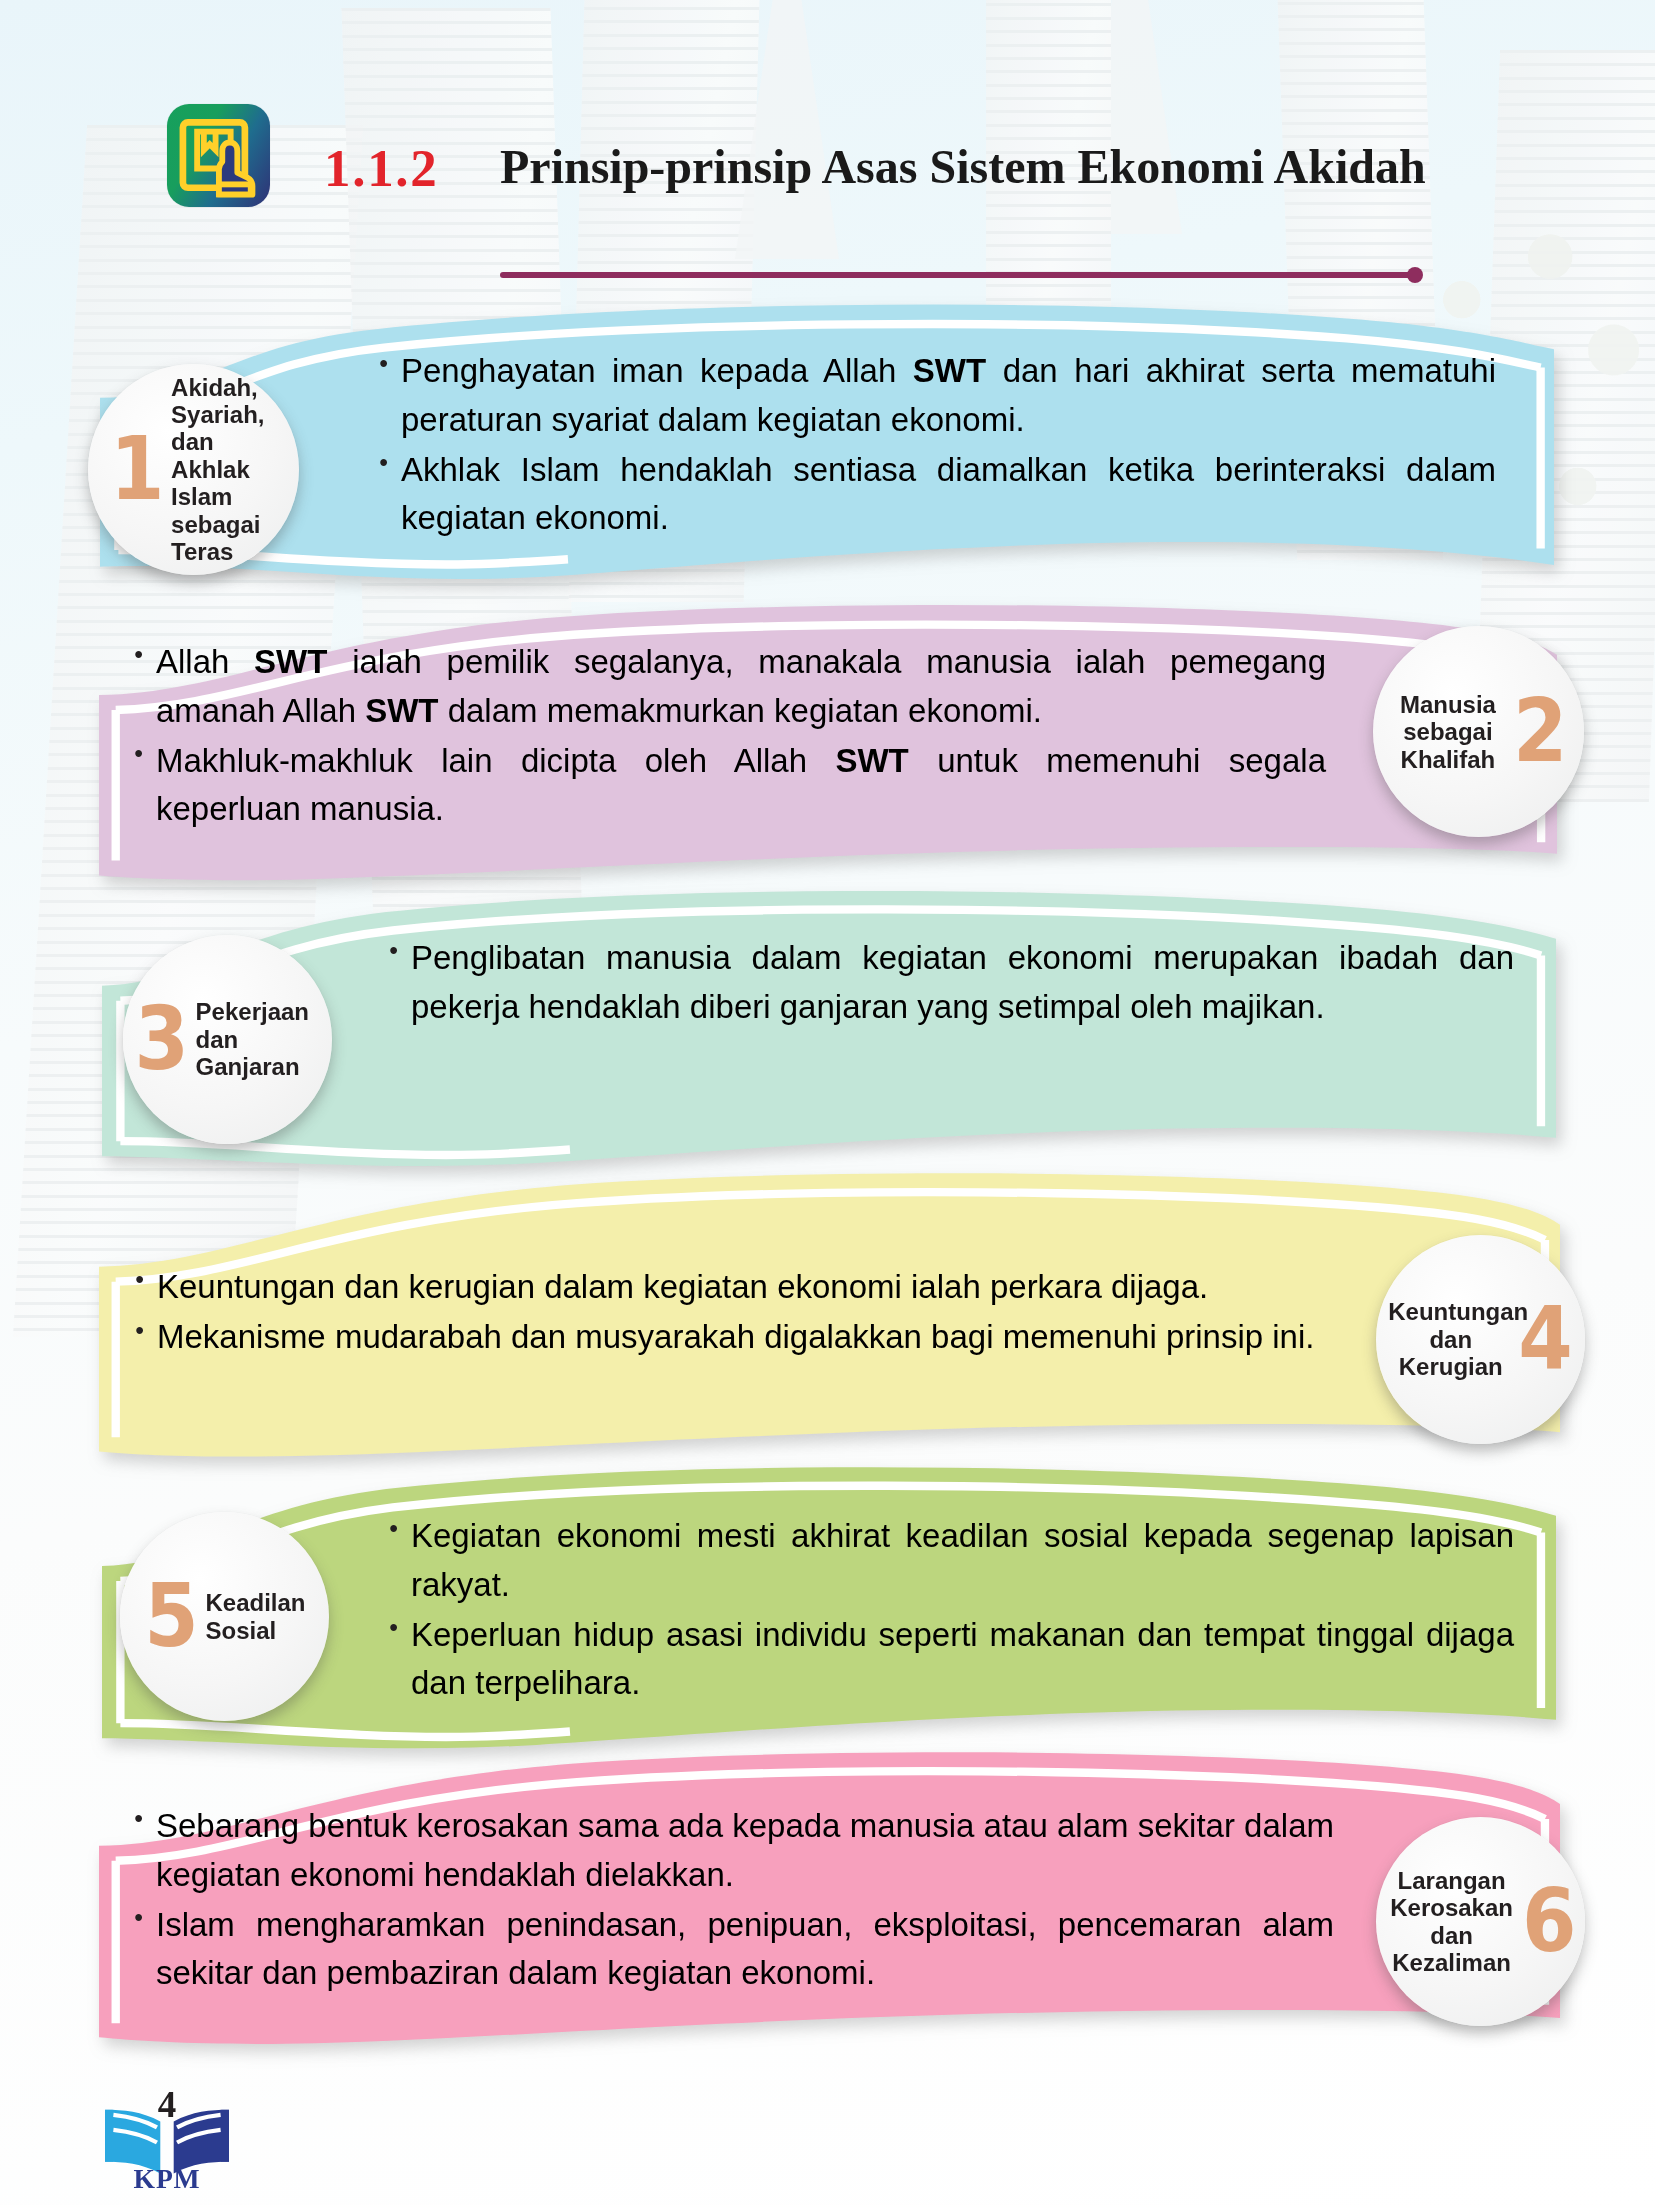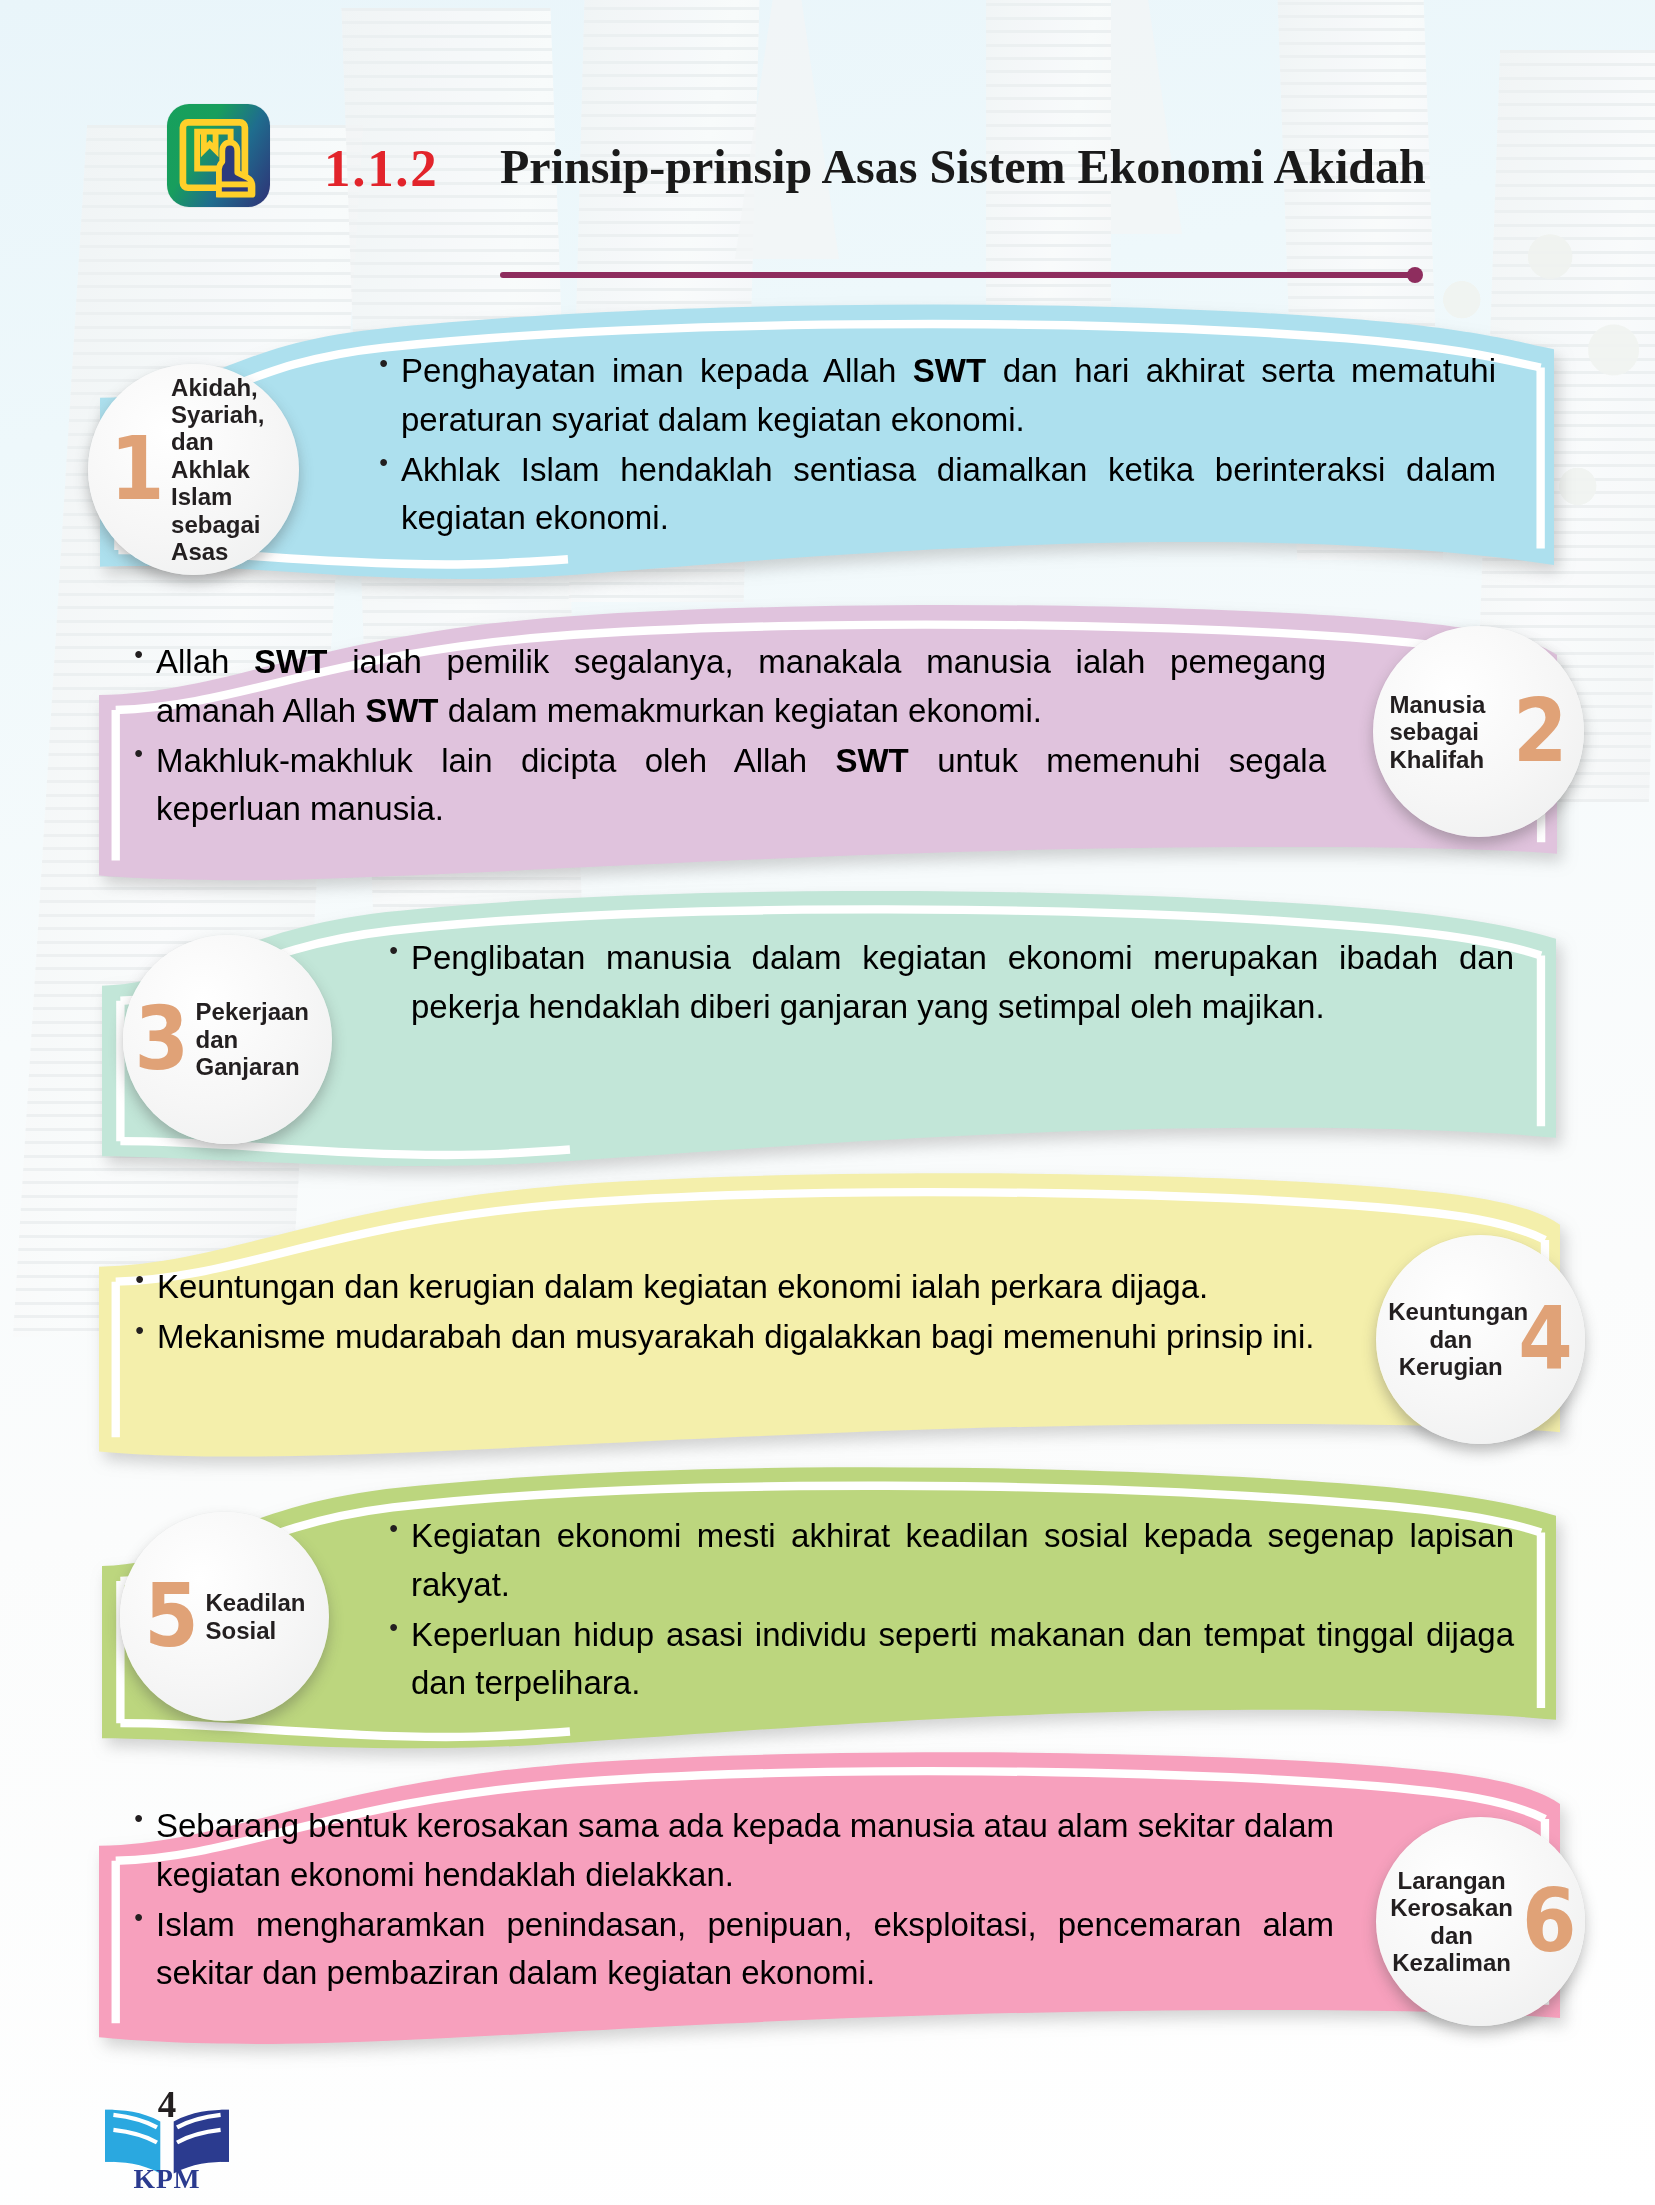--- a/index.html
+++ b/index.html
@@ -492,42 +492,42 @@
       </svg>
     </div>
     <div class="body" style="left:276px;top:48px;width:1120px;">
       <ul class="bullets">
         <li>Penghayatan iman kepada Allah <b>SWT</b> dan hari akhirat serta mematuhi peraturan syariat dalam kegiatan ekonomi.</li>
         <li>Akhlak Islam hendaklah sentiasa diamalkan ketika berinteraksi dalam kegiatan ekonomi.</li>
       </ul>
     </div>
     <div class="badge" style="left:-12.5px;top:65px;width:211px;height:211px;">
       <div class="num" style="margin-right:6.7px;">1</div>
-      <div class="lbl" style="width:105px;">Akidah, Syariah, dan Akhlak Islam sebagai Asas</div>
+      <div class="lbl" style="width:105px;">Akidah, Syariah, dan Akhlak Islam sebagai Teras</div>
     </div>
   </div>
 
   <div class="band" style="left:99px;top:603px;width:1458px;height:301px;">
     <div class="shape">
       <svg viewBox="0 0 1745 360" preserveAspectRatio="none">
         <path d="M0,110 C150,108 260,38 560,16 C900,-8 1420,2 1620,28 C1700,38 1730,52 1745,62
                  L1745,300 C1600,288 1200,290 900,302 C640,312 420,325 260,330 C140,334 50,330 0,326 Z" fill="#e0c3dd"></path>
         <path d="M20,128 C170,124 275,58 568,38 C905,16 1412,26 1610,52 C1672,60 1705,70 1726,80" fill="none" stroke="#ffffff" stroke-width="10"></path>
         <path d="M20,128 L20,308" fill="none" stroke="#ffffff" stroke-width="10"></path>
         <path d="M1726,80 L1726,286" fill="none" stroke="#ffffff" stroke-width="10"></path>
       </svg>
     </div>
     <div class="body" style="left:32px;top:35px;width:1195px;">
       <ul class="bullets">
         <li>Allah <b>SWT</b> ialah pemilik segalanya, manakala manusia ialah pemegang amanah Allah <b>SWT</b> dalam memakmurkan kegiatan ekonomi.</li>
         <li>Makhluk-makhluk lain dicipta oleh Allah <b>SWT</b> untuk memenuhi segala keperluan manusia.</li>
       </ul>
     </div>
     <div class="badge" style="left:1274px;top:23.4px;width:211px;height:211px;">
-      <div class="lbl" style="width:117px;">Manusia sebagai Khalifah</div>
+      <div class="lbl" style="width:117px;text-align:center;">Manusia sebagai Khalifah</div>
       <div class="num" style="margin-left:6.7px;">2</div>
     </div>
   </div>
 
   <div class="band" style="left:102px;top:887px;width:1454px;height:301px;">
     <div class="shape">
       <svg viewBox="0 0 1740 360" preserveAspectRatio="none">
         <path d="M0,118 C110,116 150,52 340,30 C680,-6 1200,0 1520,26 C1650,37 1706,52 1740,62
                  L1740,300 C1620,288 1400,284 1160,292 C880,302 660,322 520,330 C400,337 290,333 170,328
                  C100,325 40,322 0,322 Z" fill="#c2e6d8"></path>

